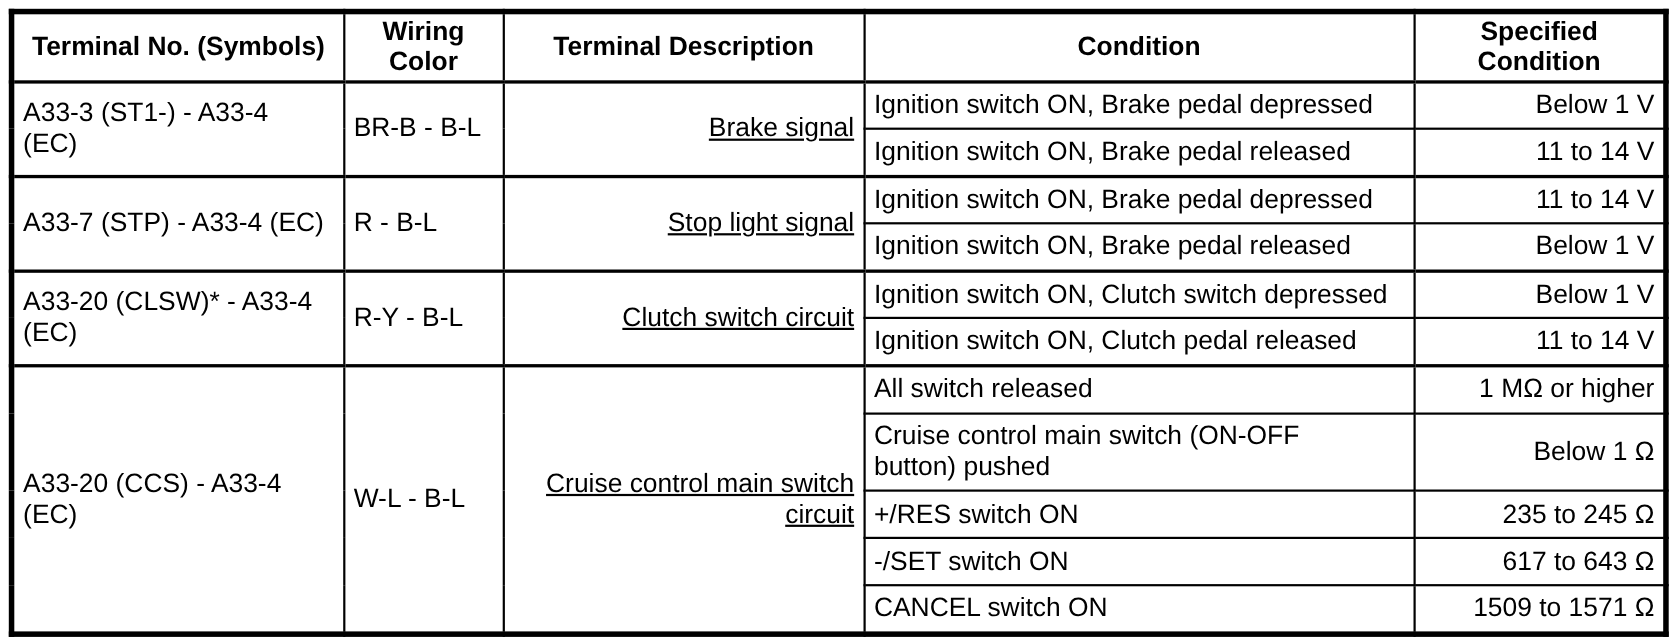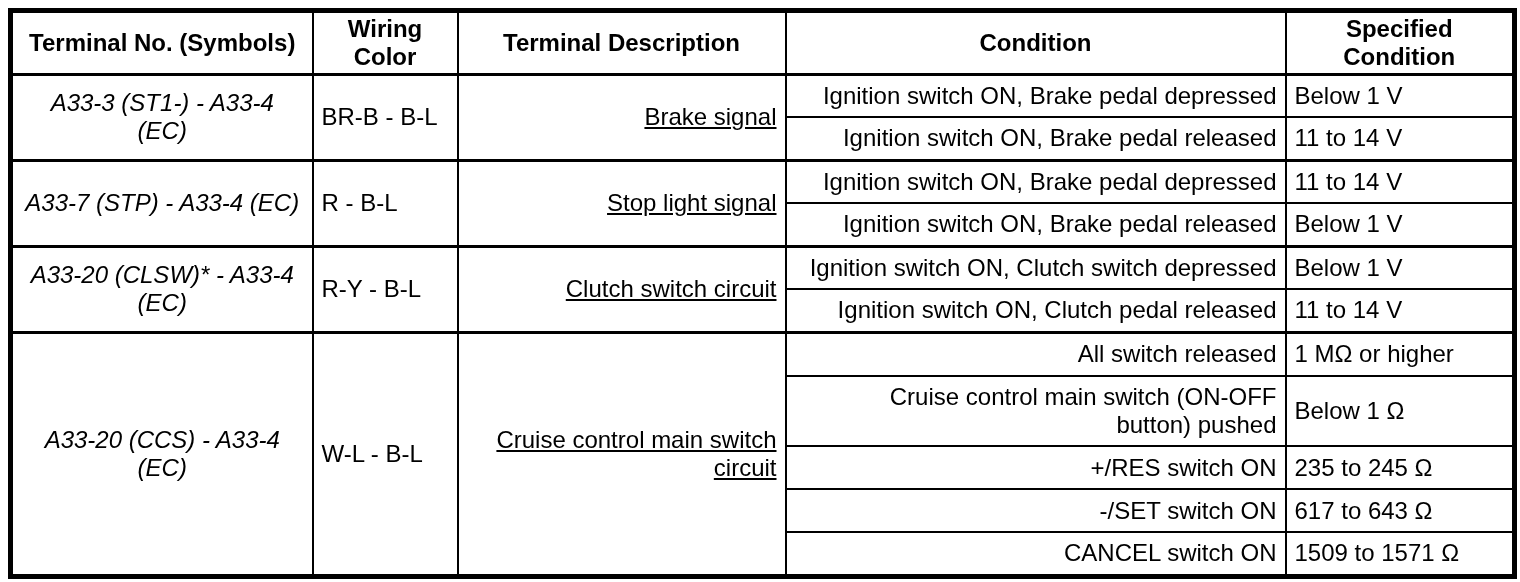--- a/index.html
+++ b/index.html
@@ -43,39 +43,38 @@
     font-weight: bold;
     text-align: center;
     border-bottom: 3px solid #000000;
     padding: 2px 10px;
   }
   tr.rh  { height: 43px; }
   tr.rh4 { height: 44px; }
   tr.rtall { height: 70px; }
   tr.group-start td { border-top: 3px solid #000000; }
   .c-term {
-    text-align: center;
+    text-align: left;
     white-space: pre-line;
     padding: 2px 6px;
-    font-style: italic;
   }
   .c-wire {
   }
   .c-desc {
     text-align: right;
     padding: 2px 4px 2px 8px;
     text-decoration: underline;
   }
   .c-cond {
-    text-align: right;
+    text-align: left;
     white-space: pre-line;
     padding: 2px 6px 2px 8px;
   }
   .c-spec {
-    text-align: left;
+    text-align: right;
     padding: 2px 4px;
   }
 </style>
 </head>
 <body>
 
 <div class="sheet">
   <table class="spec-table">
     <colgroup>
       <col style="width:302px">

